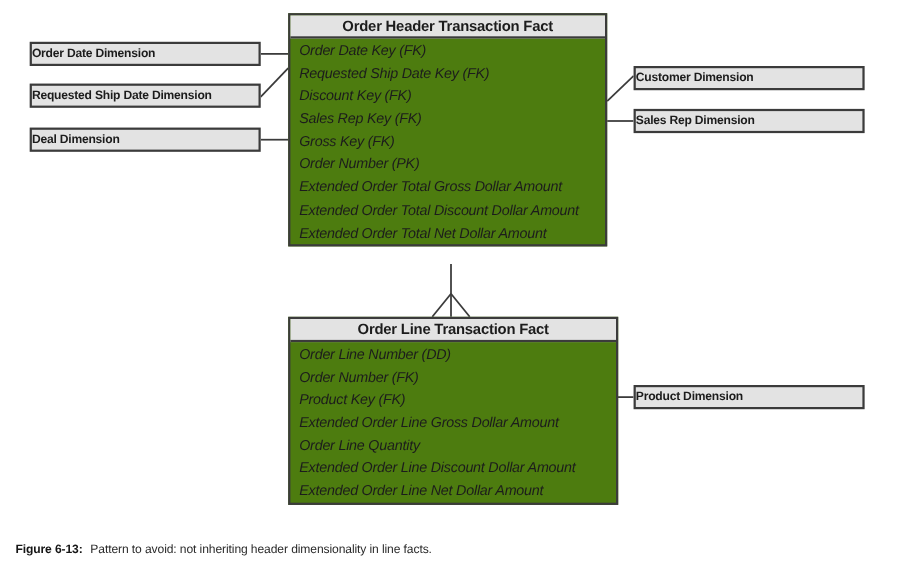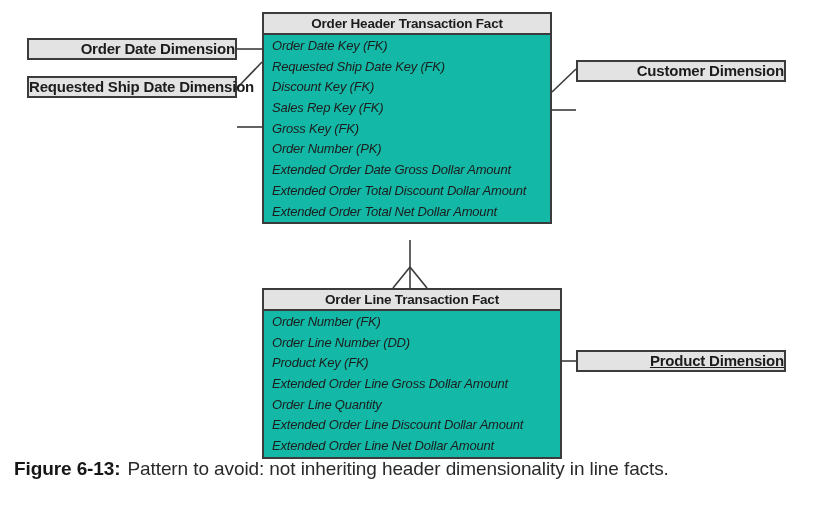--- a/index.html
+++ b/index.html
@@ -17,21 +17,21 @@
   }
   .connector-layer {
     position: absolute;
     left: 0; top: 0;
     width: 837px; height: 520px;
     z-index: 1;
   }
   .fact-table {
     position: absolute;
     z-index: 2;
-    background: #14b8a6;
+    background: #4d7c0f;
     border: 2px solid #3b3b3b;
     box-sizing: border-box;
   }
   .fact-table .thead {
     background: #e3e3e3;
     border-bottom: 2px solid #3b3b3b;
     height: 19px;
     line-height: 19px;
     text-align: center;
     font-weight: bold;
@@ -55,34 +55,34 @@
     font-style: italic;
   }
   .dim-box {
     position: absolute;
     z-index: 2;
     width: 210px;
     height: 22px;
     box-sizing: border-box;
     background: #e3e3e3;
     border: 2px solid #3b3b3b;
-    text-align: right;
+    text-align: left;
     line-height: 18px;
     font-weight: bold;
-    font-size: 15px;
+    font-size: 11px;
     letter-spacing: -0.2px;
     color: #1c1c1c;
     white-space: nowrap;
   }
   .caption {
     position: absolute;
     left: 14px;
-    top: 458px;
+    top: 494px;
     z-index: 2;
-    font-size: 19px;
+    font-size: 11px;
     color: #2a2a2a;
     letter-spacing: -0.1px;
     white-space: nowrap;
   }
   .caption .cap-label {
     font-weight: bold;
     color: #161616;
     margin-right: 7px;
   }
 </style>
@@ -107,42 +107,44 @@
 
   <div class="fact-table" style="left:262px; top:12px; width:290px;">
     <div class="thead">Order Header Transaction Fact</div>
     <div class="tbody">
         <div class="trow">Order Date Key (FK)</div>
         <div class="trow">Requested Ship Date Key (FK)</div>
         <div class="trow">Discount Key (FK)</div>
         <div class="trow">Sales Rep Key (FK)</div>
         <div class="trow">Gross Key (FK)</div>
         <div class="trow">Order Number (PK)</div>
-        <div class="trow">Extended Order Date Gross Dollar Amount</div>
+        <div class="trow">Extended Order Total Gross Dollar Amount</div>
         <div class="trow">Extended Order Total Discount Dollar Amount</div>
         <div class="trow">Extended Order Total Net Dollar Amount</div>
       </div>
   </div>
 
   <div class="fact-table" style="left:262px; top:288px; width:300px;">
     <div class="thead">Order Line Transaction Fact</div>
     <div class="tbody">
+        <div class="trow">Order Line Number (DD)</div>
         <div class="trow">Order Number (FK)</div>
-        <div class="trow">Order Line Number (DD)</div>
         <div class="trow">Product Key (FK)</div>
         <div class="trow">Extended Order Line Gross Dollar Amount</div>
         <div class="trow">Order Line Quantity</div>
         <div class="trow">Extended Order Line Discount Dollar Amount</div>
         <div class="trow">Extended Order Line Net Dollar Amount</div>
       </div>
   </div>
 
   <div class="dim-box" style="left:27px; top:38px;">Order Date Dimension</div>
   <div class="dim-box" style="left:27px; top:76px;">Requested Ship Date Dimension</div>
+  <div class="dim-box" style="left:27px; top:116px;">Deal Dimension</div>
 
   <div class="dim-box" style="left:576px; top:60px;">Customer Dimension</div>
-  <div class="dim-box" style="left:576px; top:350px;text-decoration:underline;">Product Dimension</div>
+  <div class="dim-box" style="left:576px; top:99px;">Sales Rep Dimension</div>
+  <div class="dim-box" style="left:576px; top:350px;">Product Dimension</div>
 
   <div class="caption">
     <span class="cap-label">Figure 6-13:</span><span>Pattern to avoid: not inheriting header dimensionality in line facts.</span>
   </div>
 
 </div>
 
 </body></html>

